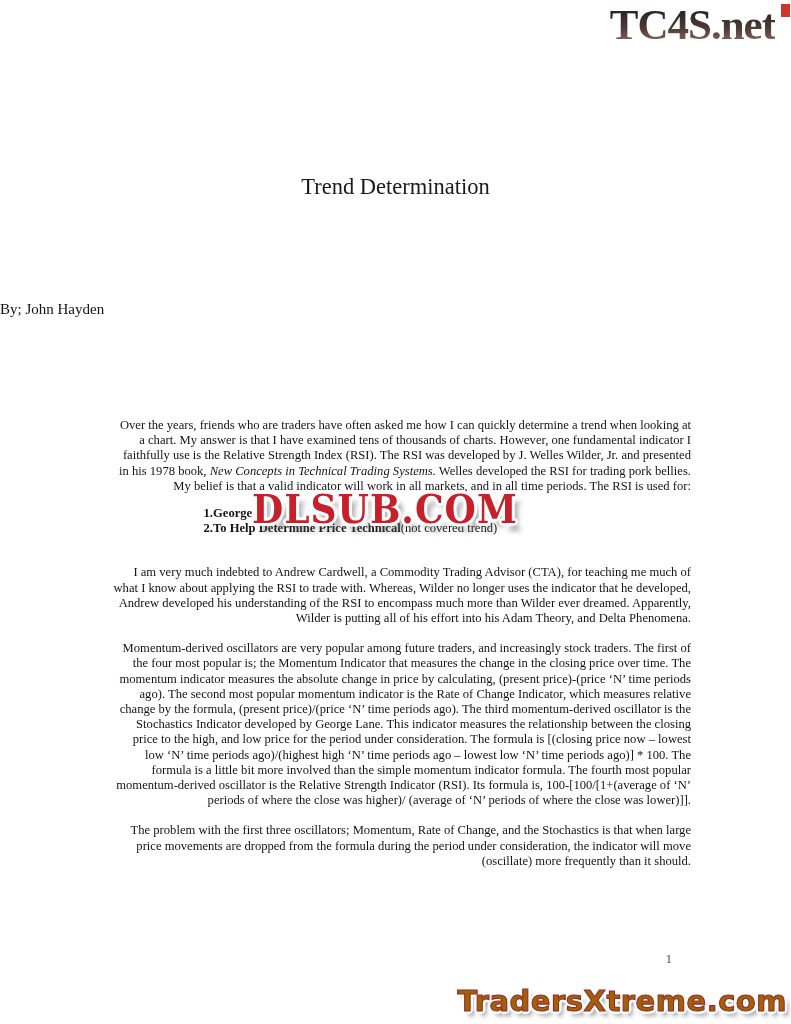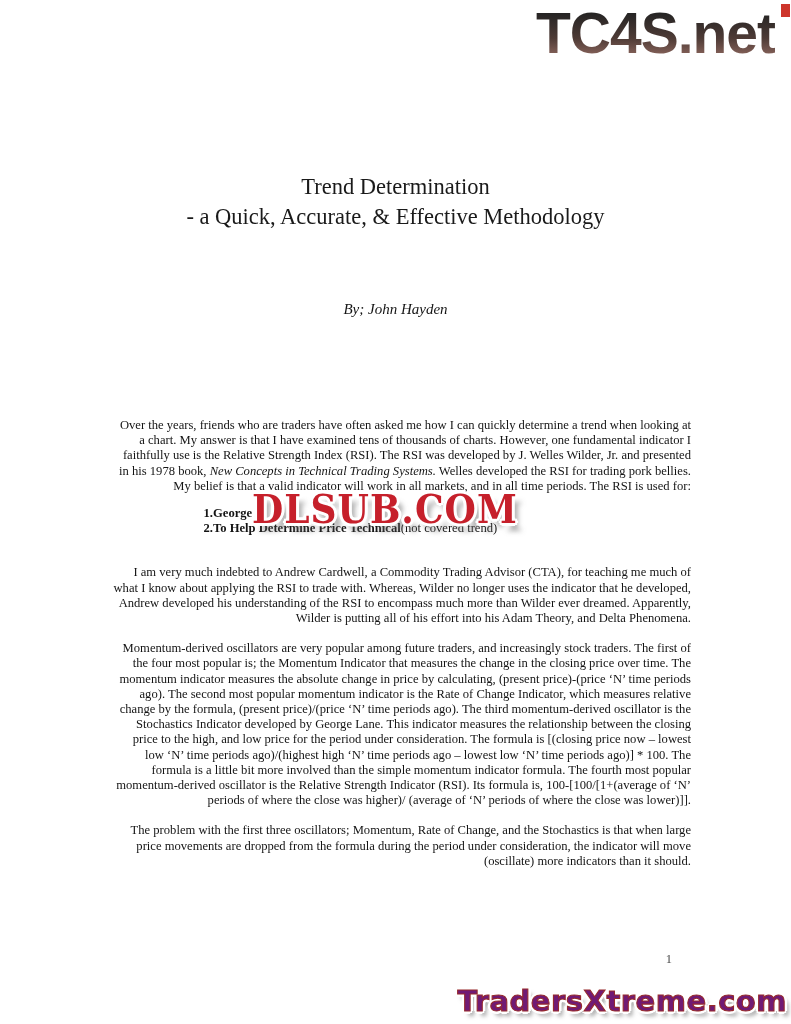--- a/index.html
+++ b/index.html
@@ -5,38 +5,38 @@
   html,body { margin:0; padding:0; background:#e8e8e8; }
   .page {
     position:relative; width:791px; height:1024px; margin:0 auto;
     background:#ffffff; overflow:hidden;
     font-family:"Liberation Serif", serif; color:#141414;
   }
 
   
   .logo-top {
     position:absolute; top:0px; right:16px;
-    font-family:Liberation Sans, sans-serif; font-weight:bold;
-    font-size:57px; letter-spacing:-1px;
+    font-family:Liberation Serif, serif; font-weight:bold;
+    font-size:43px; letter-spacing:-1px;
     background:linear-gradient(180deg,#232323 18%,#4e3b36 58%,#a0746a 96%);
     -webkit-background-clip:text; background-clip:text; color:transparent;
   }
   .red-chip {
     position:absolute; top:4px; right:1px; width:9px; height:13px;
     background:#cd352b;
   }
 
   
   .doc-title {
     position:absolute; top:172px; left:0; right:0;
     text-align:center; font-size:22.5px; line-height:1.33; color:#1a1a1a;
   }
   .byline {
     position:absolute; top:301px; left:0; right:0;
-    text-align:center; font-size:15px;font-style:italic;
+    font-size:15px;
   }
 
   
   .body-col {
     position:absolute; left:113px; top:418px; width:578px;
     font-size:12.6px; line-height:15.2px; text-align:right;
   }
   .body-col p { margin:0 0 15px 0; }
   .seg-i { font-style:italic; }
   .seg-u { }
@@ -64,40 +64,39 @@
 
   
   .page-num {
     position:absolute; right:119px; bottom:57px;
     font-size:12.5px; color:#4a4a4a;
   }
   .logo-bottom {
     position:absolute; right:4px; bottom:6px;
     font-family:"DejaVu Sans", sans-serif; font-weight:bold;
     font-size:29px; letter-spacing:0.5px;
-    color:#701a75; -webkit-text-stroke:1.1px #96292b;
+    color:#a16207; -webkit-text-stroke:1.1px #96292b;
     text-shadow:
       -2px -2px 0 #ffffff, 2px -2px 0 #ffffff,
       -2px  2px 0 #ffffff, 2px  2px 0 #ffffff,
       -3px  0   0 #ffffff, 3px  0   0 #ffffff,
        0   -3px 0 #ffffff, 0    3px 0 #ffffff,
        4px  5px 4px rgba(110,110,110,0.65);
   }
 </style>
 </head>
 <body>
 
 <div class="page">
 
   <div class="logo-top">TC4S.net</div>
   <div class="red-chip"></div>
 
   <div class="doc-title">
     <div>Trend Determination</div>
-    <div>- a Quick, Accurate, &amp; Effective Methodology</div>
   </div>
 
   <div class="byline">By; John Hayden</div>
 
   <div class="body-col">
     <div>
         <p><span>Over the years, friends who are traders have often asked me how I can quickly determine a trend when looking at a chart. My answer is that I have examined tens of thousands of charts. However, one fundamental indicator I faithfully use is the Relative Strength Index (RSI). The RSI was developed by J. Welles Wilder, Jr. and presented in his 1978 book, </span><span class="seg-i">New Concepts in Technical Trading Systems.</span><span> Welles developed the RSI for trading pork bellies. My belief is that a valid indicator will work in all markets, and in all time periods.  The RSI is used for:</span></p>
       </div>
 
     <div class="rsi-list">
@@ -109,21 +108,21 @@
       <div class="rsi-row">
         <span class="rsi-num">2.</span>
         <span class="rsi-text">To Help Determine Price Technical</span>
         <span class="rsi-suffix"> (not covered trend)</span>
       </div>
     </div>
 
     <div>
         <p><span>I am very much indebted to Andrew Cardwell, a Commodity Trading Advisor (CTA), for teaching me much of what I know about applying the RSI to trade with. Whereas, Wilder no longer uses the indicator that he developed, Andrew developed his understanding of the RSI to encompass much more than Wilder ever dreamed. Apparently, Wilder is putting all of his effort into his Adam Theory, and Delta Phenomena.</span></p>
         <p><span>Momentum-derived oscillators are very popular among future traders, and increasingly stock traders. The first of the four most popular is; the </span><span class="seg-u">Momentum Indicator</span><span> that measures the change in the closing price over time. The momentum indicator measures the absolute change in price by calculating,  (present price)-(price ‘N’ time periods ago). The second most popular momentum indicator is the </span><span class="seg-u">Rate of Change Indicator</span><span>, which measures relative change by the formula, (present price)/(price ‘N’ time periods ago). The third momentum-derived oscillator is the </span><span class="seg-u">Stochastics Indicator</span><span> developed by George Lane. This indicator measures the relationship between the closing price to the high, and low price for the period under consideration. The formula is [(closing price now – lowest low ‘N’ time periods ago)/(highest high ‘N’ time periods ago – lowest low ‘N’ time periods ago)] * 100. The formula is a little bit more involved than the simple momentum indicator formula. The fourth most popular momentum-derived oscillator is the </span><span class="seg-u">Relative Strength Indicator (RSI)</span><span>. Its formula is, 100-[100/[1+(average of ‘N’ periods of where the close was higher)/ (average of ‘N’ periods of where the close was lower)]].</span></p>
-        <p><span>The problem with the first three oscillators; Momentum, Rate of Change, and the Stochastics is that when large price movements are dropped from the formula during the period under consideration, the indicator will move (oscillate) more indicators than it should.</span></p>
+        <p><span>The problem with the first three oscillators; Momentum, Rate of Change, and the Stochastics is that when large price movements are dropped from the formula during the period under consideration, the indicator will move (oscillate) more frequently than it should.</span></p>
       </div>
   </div>
 
   <div class="watermark">DLSUB.COM</div>
 
   <div class="page-num">1</div>
   <div class="logo-bottom">TradersXtreme.com</div>
 
 </div>
 

